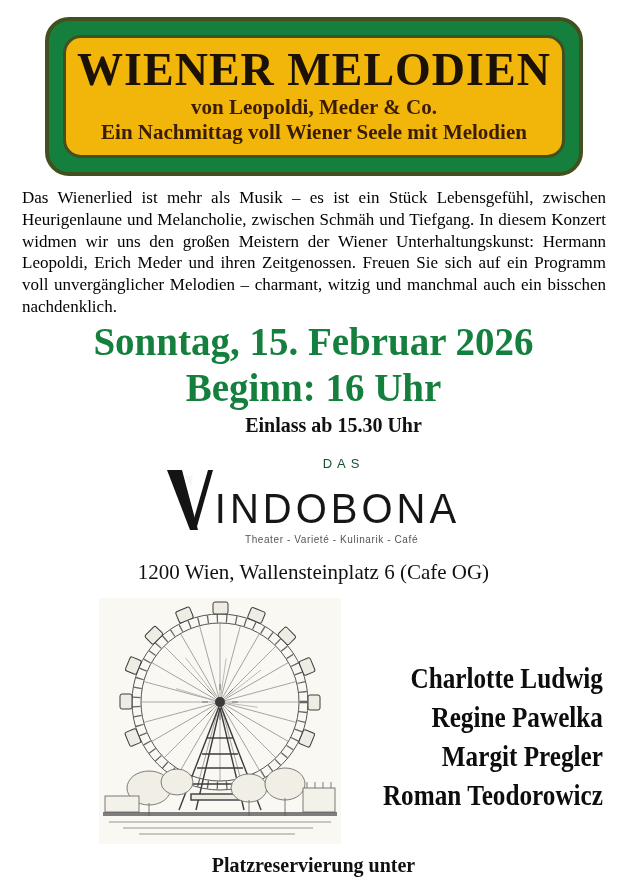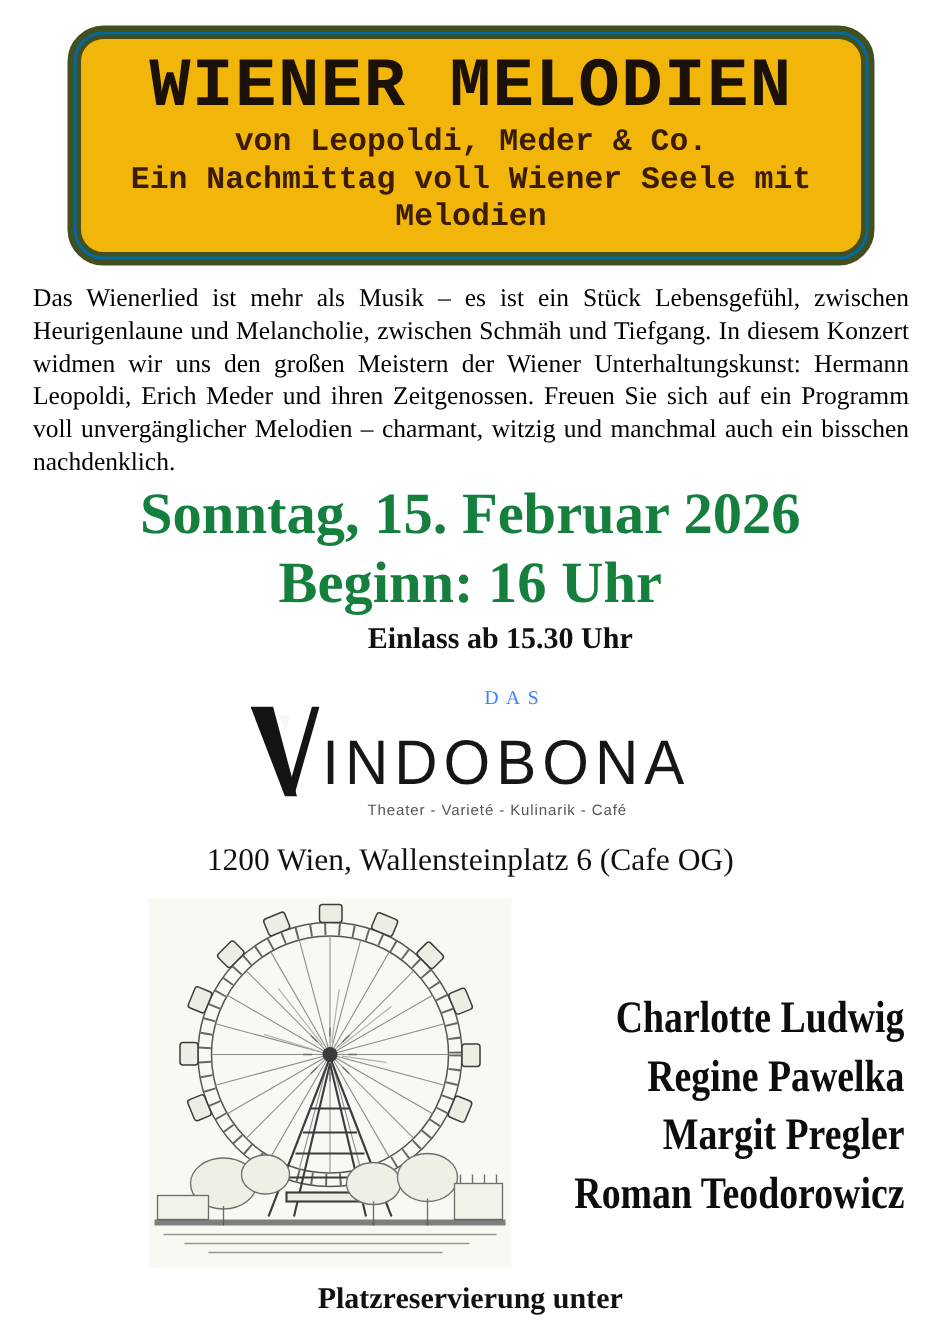--- a/index.html
+++ b/index.html
@@ -5,21 +5,21 @@
   html,body{margin:0;padding:0;}
   body{
     width:627px;height:885px;background:#ffffff;
     font-family:"Liberation Serif", serif;color:#111;
     overflow:hidden;position:relative;
   }
   
   .header-wrap{margin:17px 44px 0 45px;}
   .header-outer{
     border:4px solid #42501f;border-radius:24px;
-    background:#0369a1;padding:2px;font-family:Liberation Mono, monospace;
+    background:#15803d;padding:14px;
   }
   .header-inner{
     border:3px solid #42501f;border-radius:18px;
     background:#f2b60a;text-align:center;padding:7px 6px 10px;
   }
   .plaque-title{
     font-size:46px;font-weight:bold;color:#1b1106;
     line-height:50px;letter-spacing:1px;
   }
   .plaque-sub{
@@ -29,21 +29,21 @@
   .intro{
     margin:11px 21px 0 22px;font-size:17px;line-height:1.28;
     text-align:justify;color:#000000;
   }
   
   .dates{margin-top:1px;text-align:center;font-size:39px;font-weight:bold;line-height:1.18;color:#15803d;}
   .einlass{text-align:center;font-size:20px;font-weight:bold;margin-top:3px;margin-left:40px;}
   
   .logo{margin-top:20px;text-align:center;}
   .logo-das{
-    font-family:Liberation Serif, serif;font-size:13px;color:#3b82f6;
+    font-family:Liberation Sans, sans-serif;font-size:13px;color:#14532d;
     letter-spacing:5px;line-height:13px;margin-left:60px;
   }
   .logo-row{display:flex;justify-content:center;align-items:flex-end;height:60px;}
   .logo-v{display:block;margin-right:2px;}
   .logo-rest{
     font-family:"Liberation Sans",sans-serif;font-size:40px;line-height:40px;
     letter-spacing:4px;color:#161616;transform:scaleY(1.05);transform-origin:bottom;
     margin-bottom:1px;
   }
   .logo-tagline{

